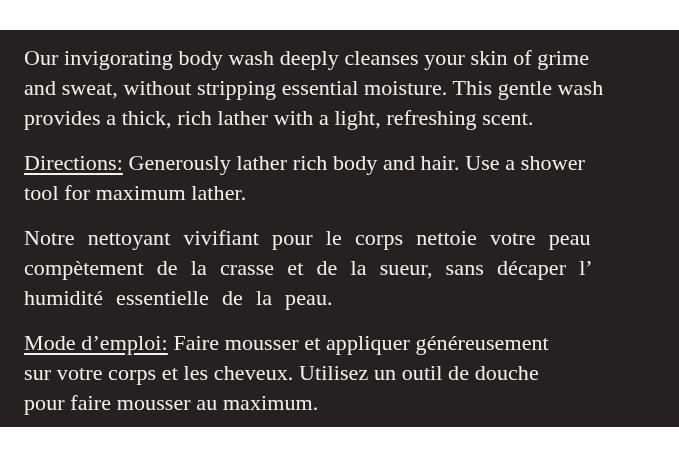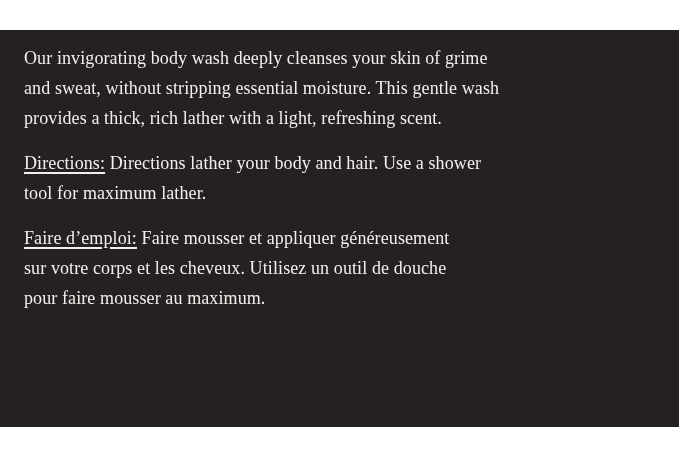--- a/index.html
+++ b/index.html
@@ -21,21 +21,21 @@
     top: 30px;
     width: 679px;
     height: 397px;
     background: #252122;
     box-sizing: border-box;
     padding: 13px 22px 0 24px;
     color: #f2f0ec;
   }
   .para {
     margin: 0 0 15px 0;
-    font-size: 18px;
+    font-size: 22px;
     line-height: 30px;
     white-space: pre-line;      
     letter-spacing: 0.1px;
   }
   .para.wide {
     word-spacing: 0.34em;       
   }
   .lead {
     text-decoration: underline;
     text-decoration-thickness: 1.5px;
@@ -46,22 +46,25 @@
 </head>
 <body>
 
 <div class="page">
   <div class="panel">
 
     <p class="para">Our invigorating body wash deeply cleanses your skin of grime
 and sweat, without stripping essential moisture. This gentle wash
 provides a thick, rich lather with a light, refreshing scent.</p>
 
-    <p class="para"><span class="lead">Directions:</span><span> Directions lather your body and hair. Use a shower
+    <p class="para"><span class="lead">Directions:</span><span> Generously lather rich body and hair. Use a shower
 tool for maximum lather.</span></p>
 
+    <p class="para wide">Notre nettoyant vivifiant pour le corps nettoie votre peau
+compètement de la crasse et de la sueur, sans décaper l’
+humidité essentielle de la peau.</p>
 
-    <p class="para"><span class="lead">Faire d’emploi:</span><span> Faire mousser et appliquer généreusement
+    <p class="para"><span class="lead">Mode d’emploi:</span><span> Faire mousser et appliquer généreusement
 sur votre corps et les cheveux. Utilisez un outil de douche
 pour faire mousser au maximum.</span></p>
 
   </div>
 </div>
 
 </body></html>

